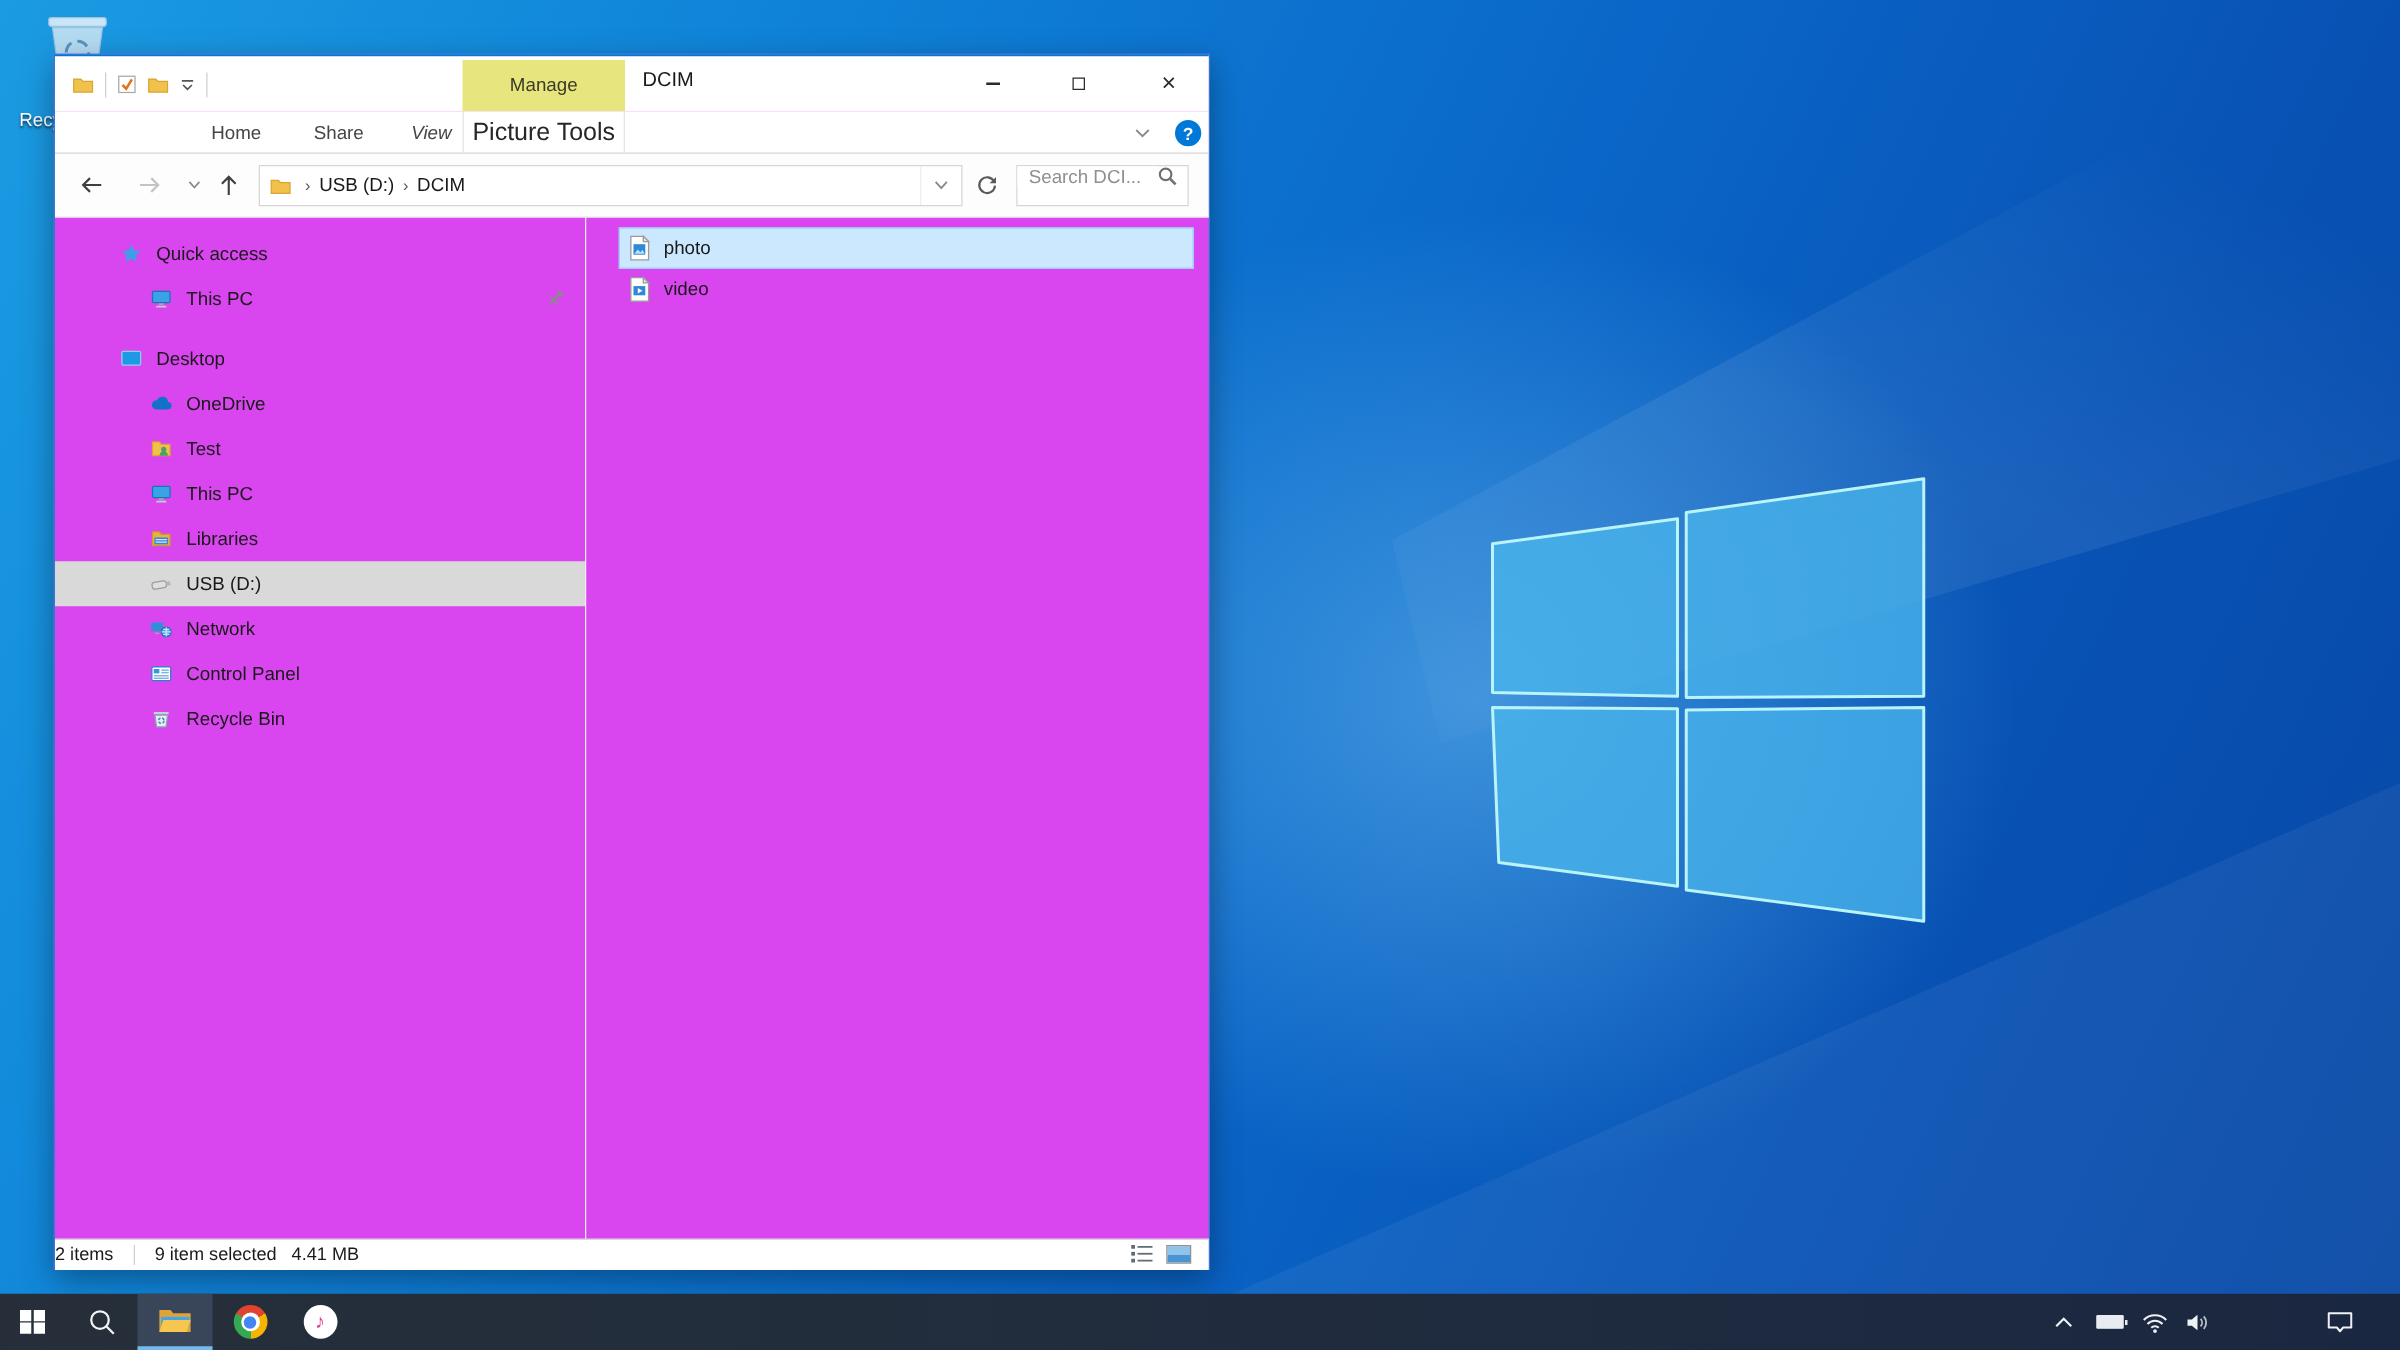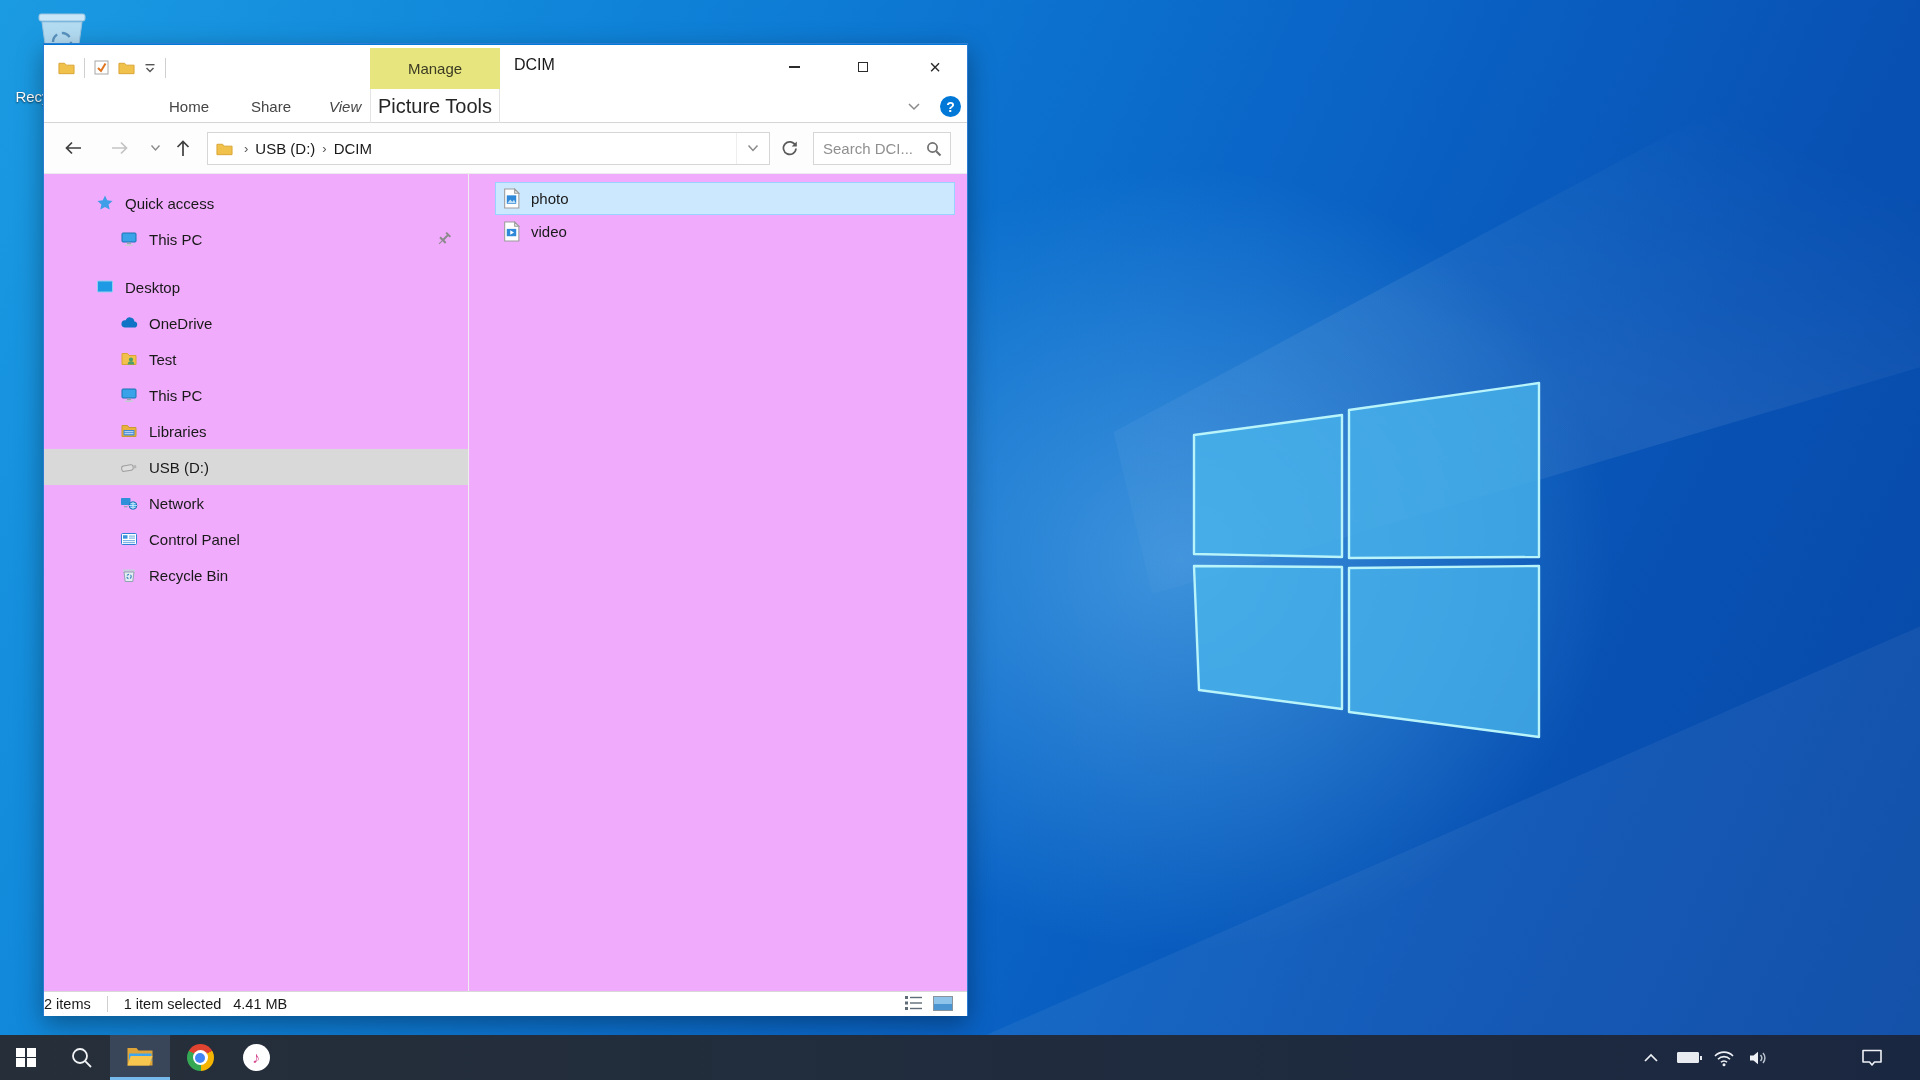--- a/index.html
+++ b/index.html
@@ -17,21 +17,21 @@
       clip-path:polygon(46% 100%, 100% 58%, 100% 100%); }
   .logo-svg { position:absolute; left:1185px; top:380px; }
 
   
   .bin-desktop { position:absolute; left:10px; top:6px; width:90px; text-align:center; color:#fff; }
   .bin-desktop .lbl { position:absolute; top:82px; left:0; width:90px; font-size:15px;
       text-shadow:0 1px 2px rgba(0,0,0,.7); white-space:nowrap; }
 
   
   .window { position:absolute; left:43px; top:43px; width:925px; height:973px;
-      background:#f0abfc; border:1px solid #2b7cd3; box-shadow:0 8px 24px rgba(0,0,0,.35); z-index:10; }
+      background:#d946ef; border:1px solid #2b7cd3; box-shadow:0 8px 24px rgba(0,0,0,.35); z-index:10; }
   .titlebar { position:relative; height:45px; background:#fff; border-top:1px solid #0078d7; }
   .qat { position:absolute; left:14px; top:0; height:45px; display:flex; align-items:center; gap:9px; }
   .qat .sep { width:1px; height:20px; background:#cfcfcf; }
   .manage-block { position:absolute; left:326px; top:3px; width:130px; height:41px;
       background:#e7e67e; display:flex; align-items:center; justify-content:center;
       font-size:15px; color:#3c3b24; }
   .win-title { position:absolute; left:470px; top:11px; font-size:16px; color:#191919; }
   .ctl { position:absolute; top:0; width:46px; height:44px; display:flex; align-items:center; justify-content:center; color:#2b2b2b; }
   .ctl.min { left:727px; } .ctl.max { left:796px; } .ctl.close { left:868px; font-size:20px; }
   .ctl .bar { width:11px; height:1.5px; background:#2b2b2b; }
@@ -52,21 +52,21 @@
 
   .toolbar { position:relative; height:51px; background:#fdfdfd; border-bottom:1px solid #ececec; }
   .navbtn { position:absolute; top:10px; width:30px; height:30px; display:flex; align-items:center; justify-content:center; }
   .addr { position:absolute; left:163px; top:9px; width:563px; height:33px; background:#fff;
       border:1px solid #d6d6d6; display:flex; align-items:center; font-size:15px; color:#191919; }
   .addr .crumb-sep { color:#555; padding:0 7px; font-size:13px; }
   .addr .spacer { flex:1; }
   .addr .dd { padding:0 10px; border-left:1px solid #eee; height:100%; display:flex; align-items:center; }
   .refresh { position:absolute; left:730px; top:9px; width:30px; height:33px; display:flex; align-items:center; justify-content:center; }
   .search { position:absolute; left:769px; top:9px; width:138px; height:33px; background:#fff;
-      border:1px solid #d6d6d6; display:flex; align-items:center; }
+      border:1px solid #d6d6d6; display:flex; align-items:flex-start; }
   .search input { flex:1; min-width:0; border:0; outline:none; font-size:15px; padding:0 4px 0 9px;
       font-family:inherit; color:#333; }
   .search input::placeholder { color:#8f8f8f; }
   .search .mag { padding-right:8px; display:flex; }
 
   .content { position:relative; height:817px; display:flex; }
   .sidebar { width:426px; padding-top:11px; border-right:1px solid #eeeeee; overflow:hidden; }
   .srow { position:relative; height:36px; display:flex; align-items:center; gap:11px; font-size:15px; color:#191919; }
   .srow.l1 { padding-left:52px; } .srow.l2 { padding-left:76px; }
   .srow.gap { margin-top:12px; }
@@ -361,21 +361,21 @@
           <path d="M7.8 8.9 l3.6 2.1 -3.6 2.1 Z" fill="#fff"></path>
           </svg>
         <span>video</span>
       </div>
     </div>
   </div>
 
   <div class="statusbar">
     <span class="sb-items">2 items</span>
     <span class="sb-div"></span>
-    <span>1 item selected</span>
+    <span>9 item selected</span>
     <span class="sb-size">4.41 MB</span>
     <span class="sb-views">
       <svg width="19" height="17" viewBox="0 0 19 17">
         <g fill="#5f6b76">
           <rect x="1" y="1" width="3" height="3"></rect>
             <rect x="6" y="1.8" width="12" height="1.4"></rect>
           <rect x="1" y="6.5" width="3" height="3"></rect>
             <rect x="6" y="7.3" width="12" height="1.4"></rect>
           <rect x="1" y="12" width="3" height="3"></rect>
             <rect x="6" y="12.8" width="12" height="1.4"></rect>

